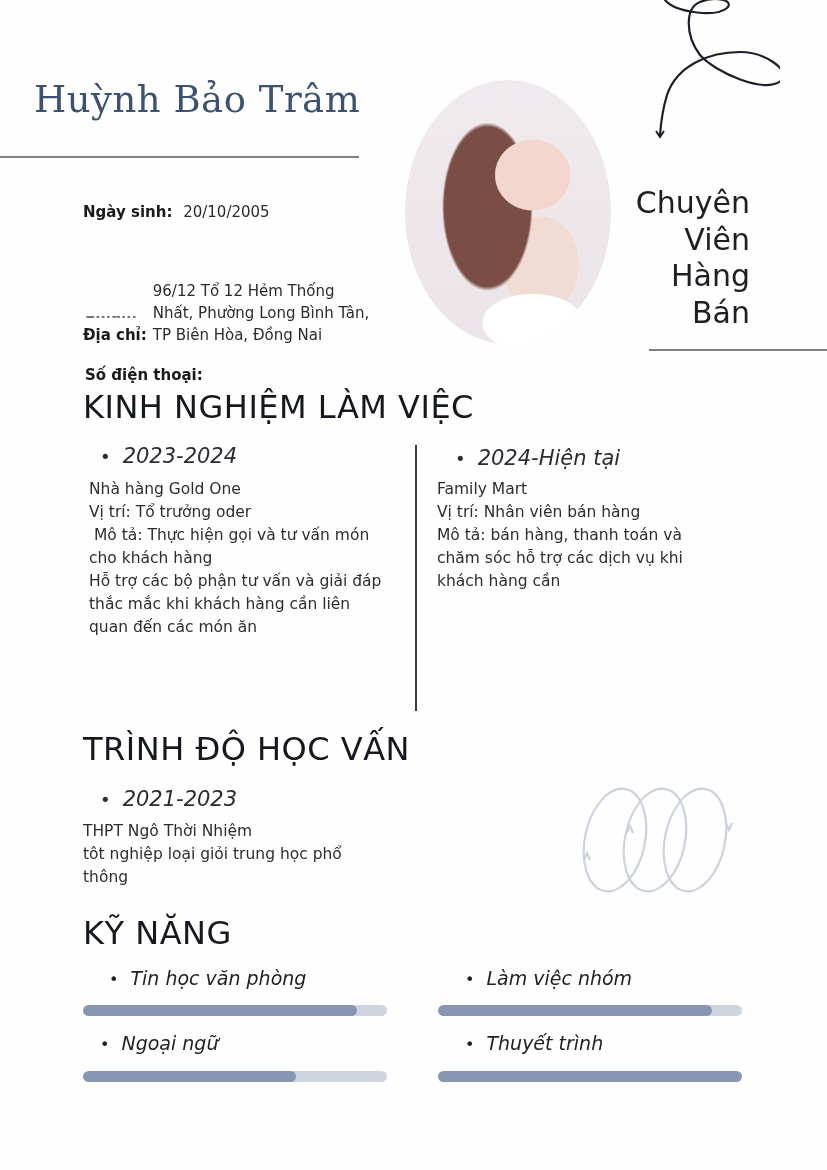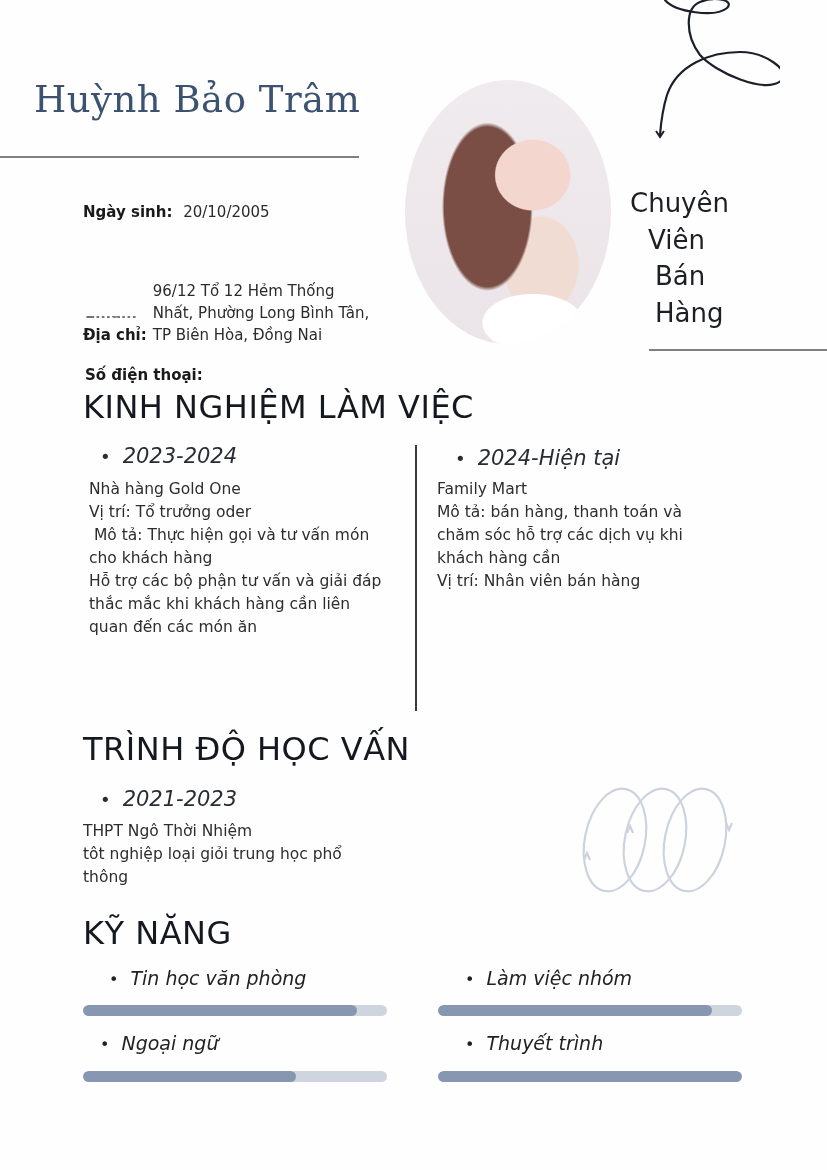--- a/index.html
+++ b/index.html
@@ -22,22 +22,22 @@
     left:405px; top:80px; width:206px; height:264px; border-radius:50%;
     overflow:hidden;
     background:
       radial-gradient(ellipse 30% 22% at 62% 36%, #f3d7cf 0 60%, transparent 62%),
       radial-gradient(ellipse 38% 55% at 40% 48%, #7a4d45 0 55%, transparent 58%),
       radial-gradient(ellipse 40% 18% at 62% 92%, #ffffff 0 60%, transparent 62%),
       radial-gradient(ellipse 30% 30% at 66% 70%, #f1dcd3 0 60%, transparent 62%),
       linear-gradient(180deg, #f0ebee 0%, #ebe4e8 100%);
   }
   .role {
-    left:630px; top:185px; width:120px; font-size:26px; line-height:36.5px;
-    text-align:left; color:#1d1f24;
+    left:630px; top:185px; width:120px; font-size:30px; line-height:36.5px;
+    text-align:right; color:#1d1f24;
   }
   .h2 { font-size:32px; letter-spacing:0.5px; color:#15181f; white-space:nowrap; }
   .period { font-size:21px; font-style:italic; color:#2a2c33; white-space:nowrap; }
   .period .dot { font-style:normal; margin-right:12px; font-size:18px; }
   .body-text { font-size:15.5px; line-height:23px; color:#2d2d2d; }
   .vline { width:1.5px; background:#3a3a3a; }
   .skill-label { font-size:19px; font-style:italic; color:#222; white-space:nowrap;margin-left:14px; }
   .skill-label .dot { font-style:normal; margin-right:12px; font-size:16px; }
   .bar { height:11px; border-radius:6px; background:#cfd5df; overflow:hidden; }
   .bar .fill { height:100%; border-radius:6px; background:#8797b2; }
@@ -67,22 +67,22 @@
 </div>
 <div class="abs info" style="left:85px;top:364px;">
   <b>Số điện thoại:</b>
 </div>
 
 <div class="abs photo"></div>
 
 <div class="abs role">
   <div>Chuyên</div>
   <div style="padding-left:18px;">Viên</div>
+  <div style="padding-left:25px;">Hàng</div>
   <div style="padding-left:25px;">Bán</div>
-  <div style="padding-left:25px;">Hàng</div>
 </div>
 <div class="abs hline" style="left:649px;top:349px;width:178px;"></div>
 
 <div class="abs h2" style="left:83px;top:388px;">KINH NGHIỆM LÀM VIỆC</div>
 
 <div class="abs period" style="left:100px;top:444px;">
   <span class="dot">•</span><span>2023-2024</span>
 </div>
 <div class="abs body-text" style="left:89px;top:478px;width:305px;">
   <div>Nhà hàng Gold One</div>
@@ -91,22 +91,22 @@
   <div>Hỗ trợ các bộ phận tư vấn và giải đáp thắc mắc khi khách hàng cần liên quan đến các món ăn</div>
 </div>
 
 <div class="abs vline" style="left:415px;top:445px;height:266px;"></div>
 
 <div class="abs period" style="left:455px;top:446px;">
   <span class="dot">•</span><span>2024-Hiện tại</span>
 </div>
 <div class="abs body-text" style="left:437px;top:478px;width:275px;">
   <div>Family Mart</div>
+  <div>Vị trí: Nhân viên bán hàng</div>
   <div>Mô tả: bán hàng, thanh toán và chăm sóc hỗ trợ các dịch vụ khi khách hàng cần</div>
-  <div>Vị trí: Nhân viên bán hàng</div>
 </div>
 
 <div class="abs h2" style="left:83px;top:730px;">TRÌNH ĐỘ HỌC VẤN</div>
 <div class="abs period" style="left:100px;top:787px;">
   <span class="dot">•</span><span>2021-2023</span>
 </div>
 <div class="abs body-text" style="left:83px;top:820px;width:290px;">
   <div>THPT Ngô Thời Nhiệm</div>
   <div>tôt nghiệp loại giỏi trung học phổ thông</div>
 </div>

